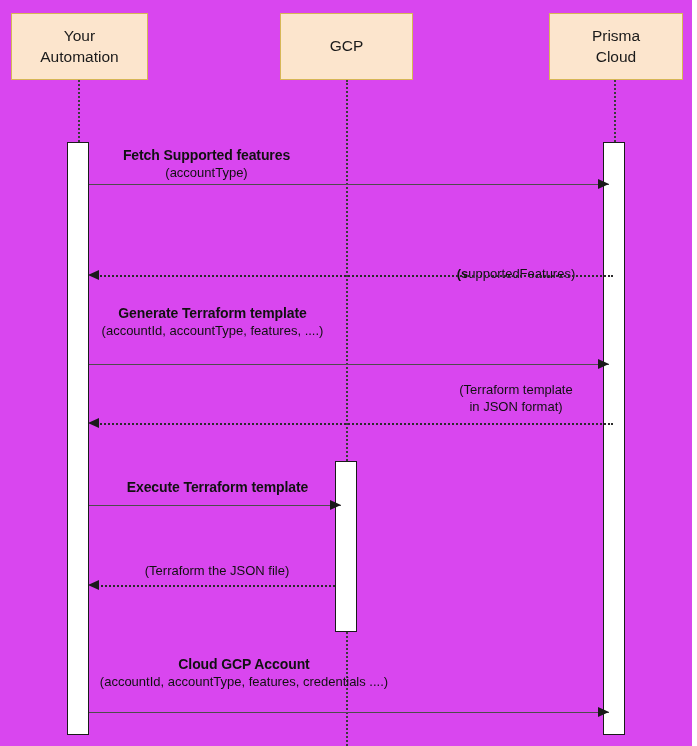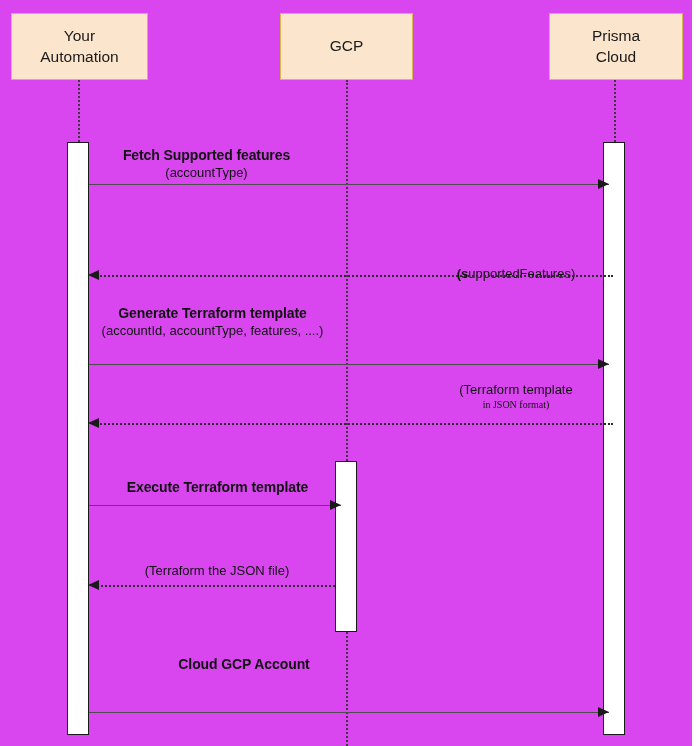--- a/index.html
+++ b/index.html
@@ -102,22 +102,21 @@
     font-weight: normal;
     font-size: 13px;
     margin-top: 32px;
   }
   .msg-label .params-bold-paren::first-letter {
     font-weight: bold;
   }
   .msg-label .line2 {
     display: block;
     font-weight: normal;
-    font-size: 10px;
-    font-family: Liberation Serif, serif;
+    font-size: 13px;
   }
 </style>
 </head>
 <body>
 
 <div id="diagram">
 
   <div class="participant" style="left:11px; top:13px; width:137px; height:67px;">Your
 Automation</div>
 
@@ -174,17 +173,18 @@
   <div class="arrow-head right" style="left:330px; top:500px;"></div>
 
   <div class="msg-label" style="left:104px; top:562px; width:226px;">
     <span class="params">(Terraform the JSON file)</span>
   </div>
   <div class="msg-line dotted" style="left:97px; top:585px; width:238px;"></div>
   <div class="arrow-head left" style="left:88px; top:580px;"></div>
 
   <div class="msg-label" style="left:88px; top:655px; width:312px;">
     <span class="title">Cloud GCP Account</span>
+    <span class="params">(accountId, accountType, features, credentials ....)</span>
   </div>
   <div class="msg-line" style="left:89px; top:712px; width:520px;"></div>
   <div class="arrow-head right" style="left:598px; top:707px;"></div>
 
 </div>
 
 </body></html>

